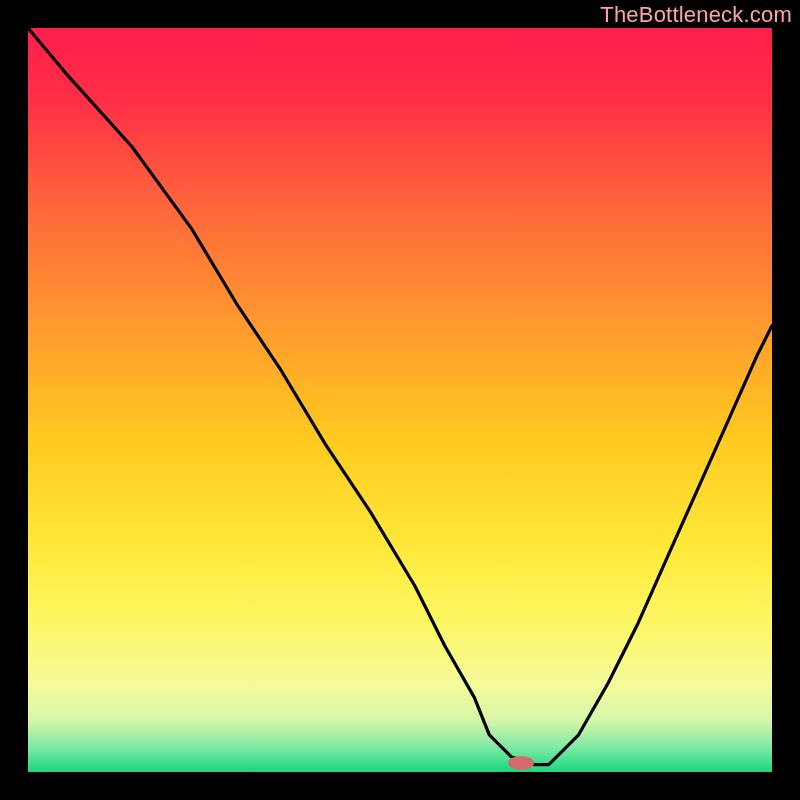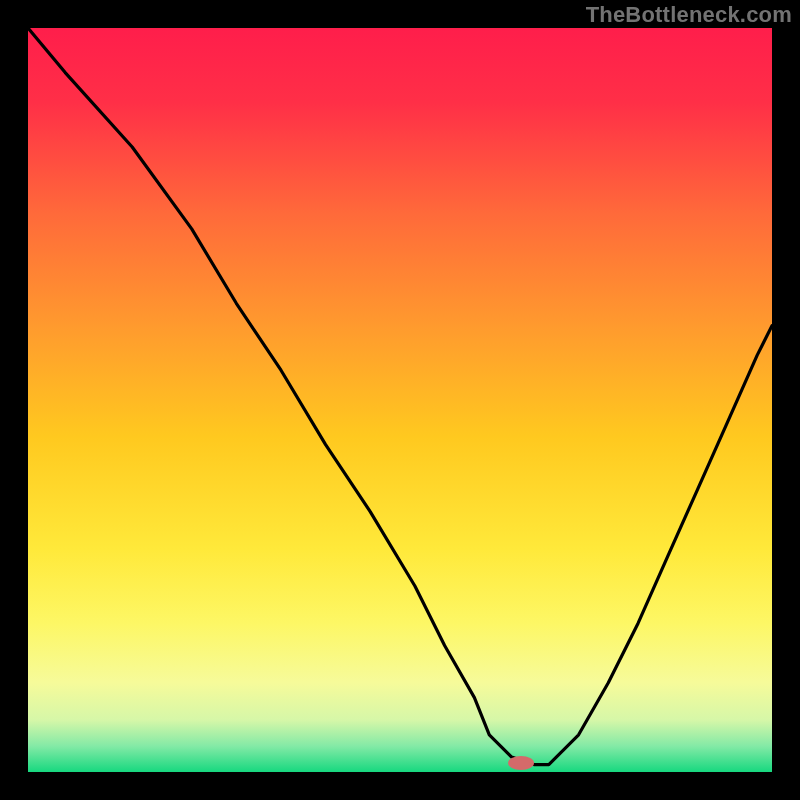--- a/index.html
+++ b/index.html
@@ -14,23 +14,23 @@
   .stage {
     position: relative;
     width: 800px;
     height: 800px;
     background: #000;
   }
   .watermark {
     position: absolute;
     top: 2px;
     right: 8px;
-    color: #737373;
+    color: #fca5a5;
     font-size: 22px;
-    font-weight: 700;
+    font-weight: 400;
     letter-spacing: 0.2px;
     z-index: 10;
   }
   .plot {
     position: absolute;
     left: 28px;
     top: 28px;
     width: 744px;
     height: 744px;
     overflow: hidden;

